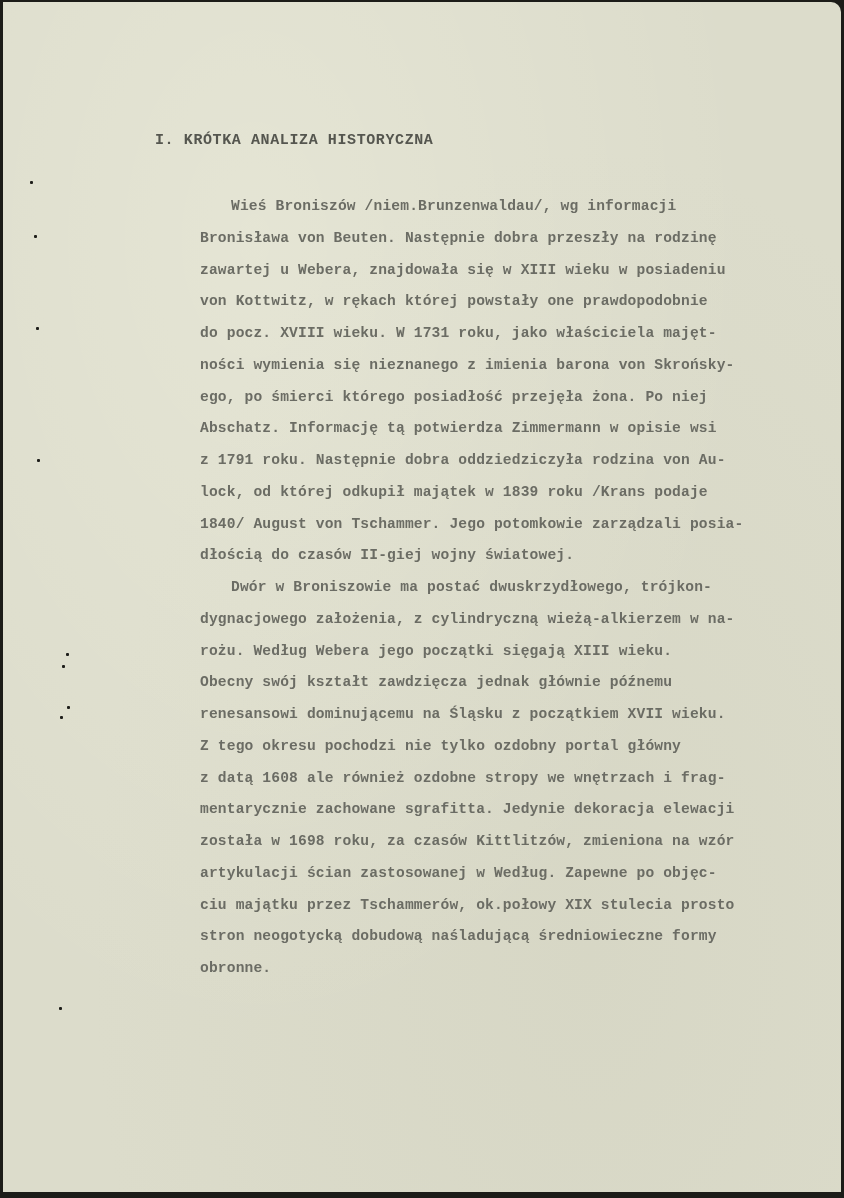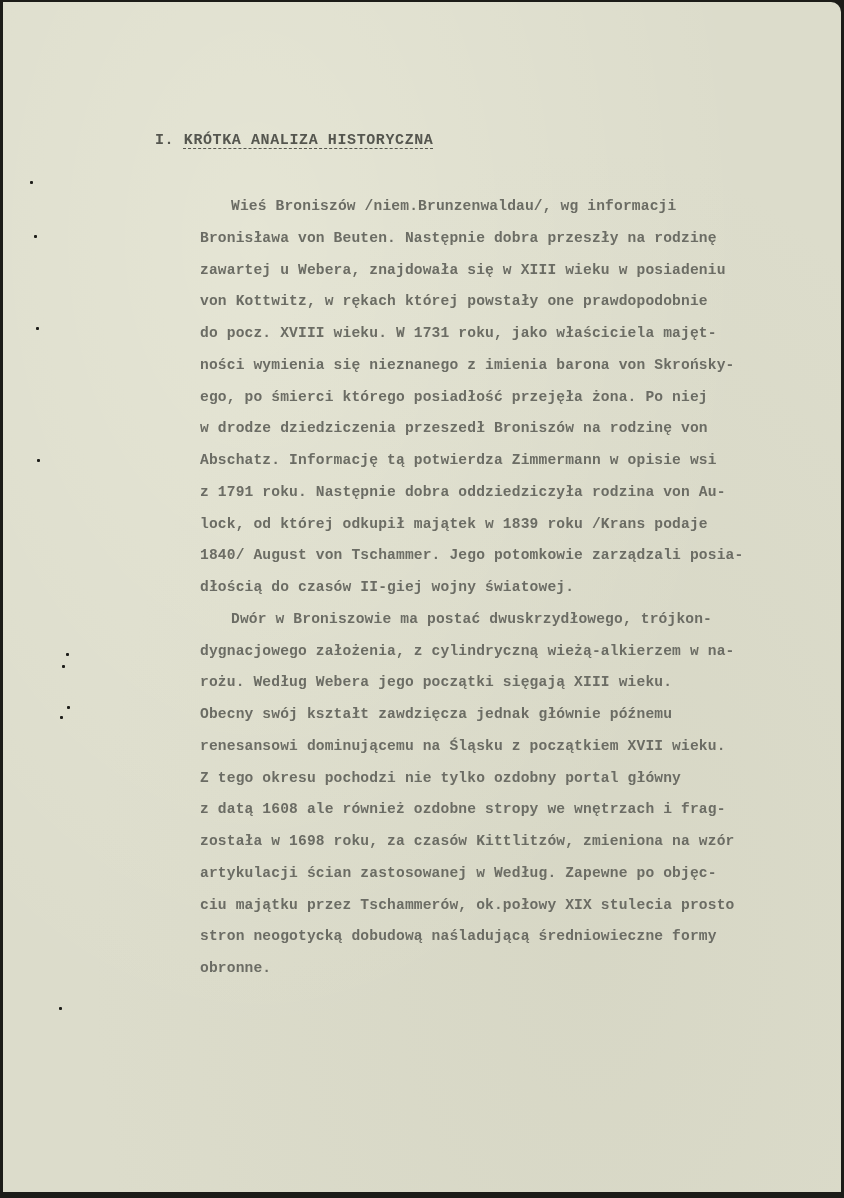--- a/index.html
+++ b/index.html
@@ -16,21 +16,21 @@
       radial-gradient(ellipse at 70% 80%, rgba(200,200,180,0.25), transparent 60%);
     border-top-right-radius: 10px;
   }
   .title {
     position: absolute; left: 152px; top: 130px;
     font-family: "Liberation Mono", "DejaVu Sans Mono", monospace;
     font-size: 15px; font-weight: bold; color: #55564f;
     letter-spacing: 0.6px; white-space: pre;
   }
   .title .u {
-    text-decoration: underline; text-decoration-style: dashed;
+    text-decoration-style: dashed;
     text-underline-offset: 4px; text-decoration-thickness: 1px;
   }
   .body-text {
     position: absolute; left: 197px; top: 189px; width: 640px;
     font-family: "Liberation Mono", "DejaVu Sans Mono", monospace;
     font-size: 14.6px; font-weight: bold; color: #6b6c64;
     line-height: 31.75px; letter-spacing: 0.15px;
   }
   .line { display: block; white-space: pre; height: 31.75px; }
   .line.indent { padding-left: 31px; }
@@ -47,35 +47,35 @@
 
   <div class="body-text">
     <div>
       <span class="line indent">Wieś Broniszów /niem.Brunzenwaldau/, wg informacji</span>
       <span class="line">Bronisława von Beuten. Następnie dobra przeszły na rodzinę</span>
       <span class="line">zawartej u Webera, znajdowała się w XIII wieku w posiadeniu</span>
       <span class="line">von Kottwitz, w rękach której powstały one prawdopodobnie</span>
       <span class="line">do pocz. XVIII wieku. W 1731 roku, jako właściciela majęt-</span>
       <span class="line">ności wymienia się nieznanego z imienia barona von Skrońsky-</span>
       <span class="line">ego, po śmierci którego posiadłość przejęła żona. Po niej</span>
-      <span class="line">w drodze dziedziczenia przeszedł Broniszów na rodzinę von</span>
       <span class="line">Abschatz. Informację tą potwierdza Zimmermann w opisie wsi</span>
       <span class="line">z 1791 roku. Następnie dobra oddziedziczyła rodzina von Au-</span>
       <span class="line">lock, od której odkupił majątek w 1839 roku /Krans podaje</span>
       <span class="line">1840/ August von Tschammer. Jego potomkowie zarządzali posia-</span>
       <span class="line">dłością do czasów II-giej wojny światowej.</span>
     </div>
     <div>
       <span class="line indent">Dwór w Broniszowie ma postać dwuskrzydłowego, trójkon-</span>
       <span class="line">dygnacjowego założenia, z cylindryczną wieżą-alkierzem w na-</span>
       <span class="line">rożu. Według Webera jego początki sięgają XIII wieku.</span>
       <span class="line">Obecny swój kształt zawdzięcza jednak głównie późnemu</span>
       <span class="line">renesansowi dominującemu na Śląsku z początkiem XVII wieku.</span>
       <span class="line">Z tego okresu pochodzi nie tylko ozdobny portal główny</span>
       <span class="line">z datą 1608 ale również ozdobne stropy we wnętrzach i frag-</span>
+      <span class="line">mentarycznie zachowane sgrafitta. Jedynie dekoracja elewacji</span>
       <span class="line">została w 1698 roku, za czasów Kittlitzów, zmieniona na wzór</span>
       <span class="line">artykulacji ścian zastosowanej w Według. Zapewne po objęc-</span>
       <span class="line">ciu majątku przez Tschammerów, ok.połowy XIX stulecia prosto</span>
       <span class="line">stron neogotycką dobudową naśladującą średniowieczne formy</span>
       <span class="line">obronne.</span>
     </div>
   </div>
 
   <div class="mark" style="left:27px;top:179px;"></div>
   <div class="mark" style="left:31px;top:233px;"></div>

